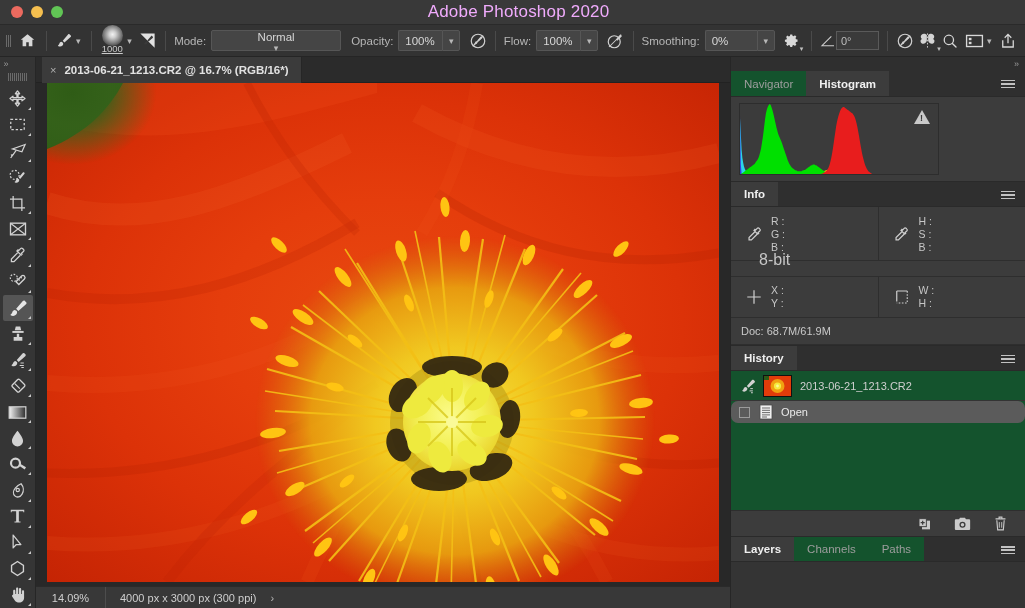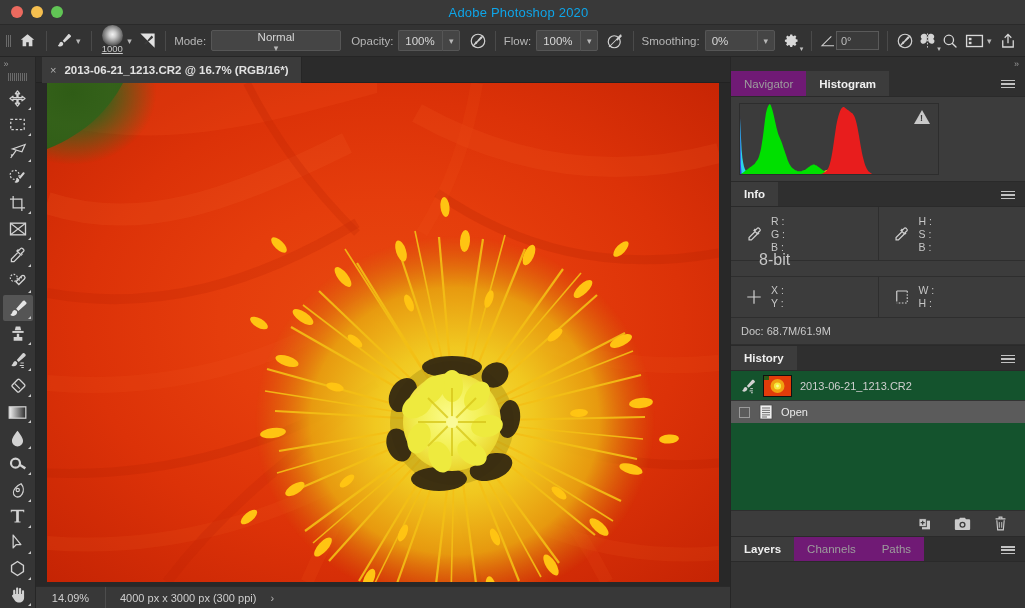--- a/index.html
+++ b/index.html
@@ -17,21 +17,21 @@
     background: #393939; border-bottom: 1px solid #2a2a2a;
     display: flex; align-items: center;
   }
   .traffic { display: flex; gap: 8px; padding-left: 11px; }
   .dot { width: 12px; height: 12px; border-radius: 50%; }
   .dot.red { background: #ec6a5f; }
   .dot.yellow { background: #f5bf4f; }
   .dot.green { background: #61c555; }
   .title-text {
     position: absolute; left: 12px; right: 0; text-align: center;
-    font-size: 13px; color: #0ea5e9; letter-spacing: .2px;
+    font-size: 17px; color: #f0abfc; letter-spacing: .2px;
   }
 
   
   .optionsbar {
     position: absolute; top: 25px; left: 0; width: 1025px; height: 32px;
     background: #333333; border-bottom: 1px solid #252525;
     display: flex; align-items: center; padding: 0 6px; gap: 0px;
   }
   .grip {
     width: 9px; height: 20px; margin-right: 4px;
@@ -143,21 +143,21 @@
     background: #343434; border-left: 1px solid #262626;
   }
   .dock-expand { height: 14px; display: flex; justify-content: flex-end; align-items: center;
     padding-right: 7px; color: #9a9a9a; font-size: 9px; letter-spacing: -1px; background:#2f2f2f;}
   .panel-tabs {
     display: flex; align-items: stretch; height: 26px; background: #2f2f2f;
     border-bottom: 1px solid #2a2a2a; position: relative;
   }
   .ptab {
     display: flex; align-items: center; padding: 0 13px;
-    font-size: 11.5px; color: #9d9d9d; background: #701a75;
+    font-size: 11.5px; color: #9d9d9d; background: #14532d;
   }
   .ptab.active { background: #3c3c3c; color: #f0f0f0; font-weight: bold; }
   .pmenu {
     position: absolute; right: 8px; top: 0; height: 26px; width: 18px;
     display: flex; align-items: center; justify-content: center;
   }
   .pmenu i {
     display: block; width: 14px; height: 9px;
     background: repeating-linear-gradient(to bottom, #c2c2c2 0 1.5px, transparent 1.5px 3.5px);
   }
@@ -187,21 +187,21 @@
   .info-bit { font-size: 16px; color: #c6c6c6; padding: 2px 0 7px 28px; }
   .info-doc { font-size: 11px; color: #c9c9c9; padding: 7px 0 7px 10px; border-bottom: 1px solid #2e2e2e; }
 
   
   .hist-list { background: #14532d; height: 139px; }
   .snap-row { display: flex; align-items: center; height: 30px; padding-left: 8px;
     border-bottom: 1px solid #343434; }
   .snap-ico { width: 24px; color: #d0d0d0; display: flex; align-items: center; }
   .snap-thumb { width: 29px; height: 22px; border: 1px solid #111; margin-right: 8px; overflow: hidden; position: relative;}
   .snap-name { font-size: 11px; color: #cfcfcf; }
-  .state-row { display: flex; align-items: center; height: 22px; padding-left: 8px; background: #5b5b5b; }
+  .state-row { display: flex; align-items: center; height: 22px; padding-left: 8px; background: #5b5b5b; border-radius: 7px; }
   .state-box { width: 11px; height: 11px; border: 1px solid #9b9b9b; margin-right: 9px; }
   .state-ico { width: 22px; color: #e0e0e0; display: flex; align-items: center; }
   .state-name { font-size: 11px; color: #eaeaea; }
   .hist-footer { height: 26px; background: #3c3c3c; border-top: 1px solid #2e2e2e;
     display: flex; align-items: center; justify-content: flex-end; gap: 20px; padding-right: 16px; }
   .hist-footer .icon-btn { width: 18px; height: 20px; color: #cacaca; }
 
   svg { display: block; }
 </style>
 </head>

